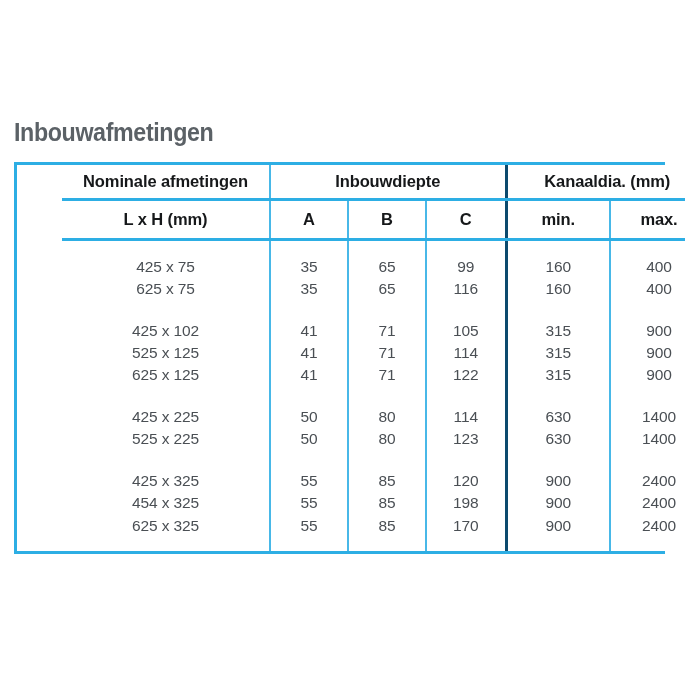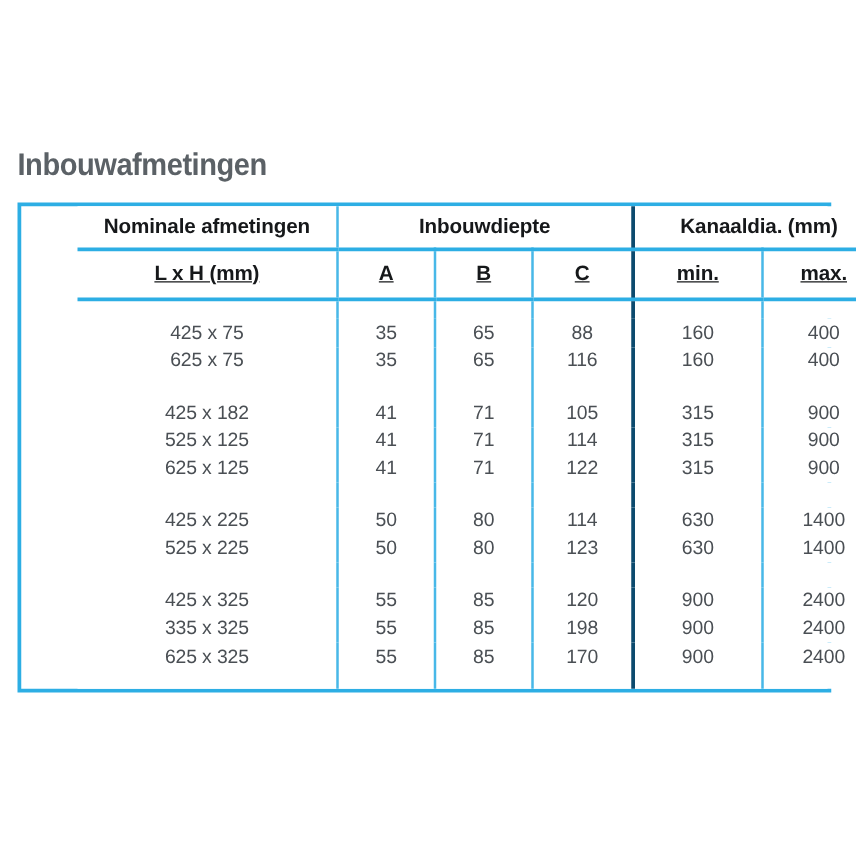--- a/index.html
+++ b/index.html
@@ -68,21 +68,21 @@
 
   
   .hdr {
     font-size: 16.5px;
     font-weight: bold;
     color: #16181a;
     letter-spacing: -0.1px;
     white-space: nowrap;
   }
   .hdr-top { height: 31px; }
-  .hdr-sub { height: 35px; text-decoration: underline; }
+  .hdr-sub { height: 35px; }
 
   
   .bb { border-bottom: 3px solid #2daee4; }
   .br-thin { border-right: 2px solid #48b8e8; }
   .br-thick { border-right: 3px solid #0c4a6e; }
 
   
   .cell {
     font-size: 15.5px;
     color: #4a4f54;
@@ -145,42 +145,42 @@
             <td class="br-thin"></td>
             <td class="br-thin"></td>
             <td class="br-thick"></td>
             <td class="br-thin"></td>
             <td></td>
           </tr>
           <tr>
             <td class="cell dim br-thin">425 x 75</td>
             <td class="cell br-thin">35</td>
             <td class="cell br-thin">65</td>
-            <td class="cell br-thick">88</td>
+            <td class="cell br-thick">99</td>
             <td class="cell br-thin">160</td>
             <td class="cell">400</td>
           </tr>
           <tr>
             <td class="cell dim br-thin">625 x 75</td>
             <td class="cell br-thin">35</td>
             <td class="cell br-thin">65</td>
             <td class="cell br-thick">116</td>
             <td class="cell br-thin">160</td>
             <td class="cell">400</td>
           </tr>
           <tr class="spacer-row">
             <td class="br-thin"></td>
             <td class="br-thin"></td>
             <td class="br-thin"></td>
             <td class="br-thick"></td>
             <td class="br-thin"></td>
             <td></td>
           </tr>
           <tr>
-            <td class="cell dim br-thin">425 x 182</td>
+            <td class="cell dim br-thin">425 x 102</td>
             <td class="cell br-thin">41</td>
             <td class="cell br-thin">71</td>
             <td class="cell br-thick">105</td>
             <td class="cell br-thin">315</td>
             <td class="cell">900</td>
           </tr>
           <tr>
             <td class="cell dim br-thin">525 x 125</td>
             <td class="cell br-thin">41</td>
             <td class="cell br-thin">71</td>
@@ -230,21 +230,21 @@
           </tr>
           <tr>
             <td class="cell dim br-thin">425 x 325</td>
             <td class="cell br-thin">55</td>
             <td class="cell br-thin">85</td>
             <td class="cell br-thick">120</td>
             <td class="cell br-thin">900</td>
             <td class="cell">2400</td>
           </tr>
           <tr>
-            <td class="cell dim br-thin">335 x 325</td>
+            <td class="cell dim br-thin">454 x 325</td>
             <td class="cell br-thin">55</td>
             <td class="cell br-thin">85</td>
             <td class="cell br-thick">198</td>
             <td class="cell br-thin">900</td>
             <td class="cell">2400</td>
           </tr>
           <tr>
             <td class="cell dim br-thin">625 x 325</td>
             <td class="cell br-thin">55</td>
             <td class="cell br-thin">85</td>

